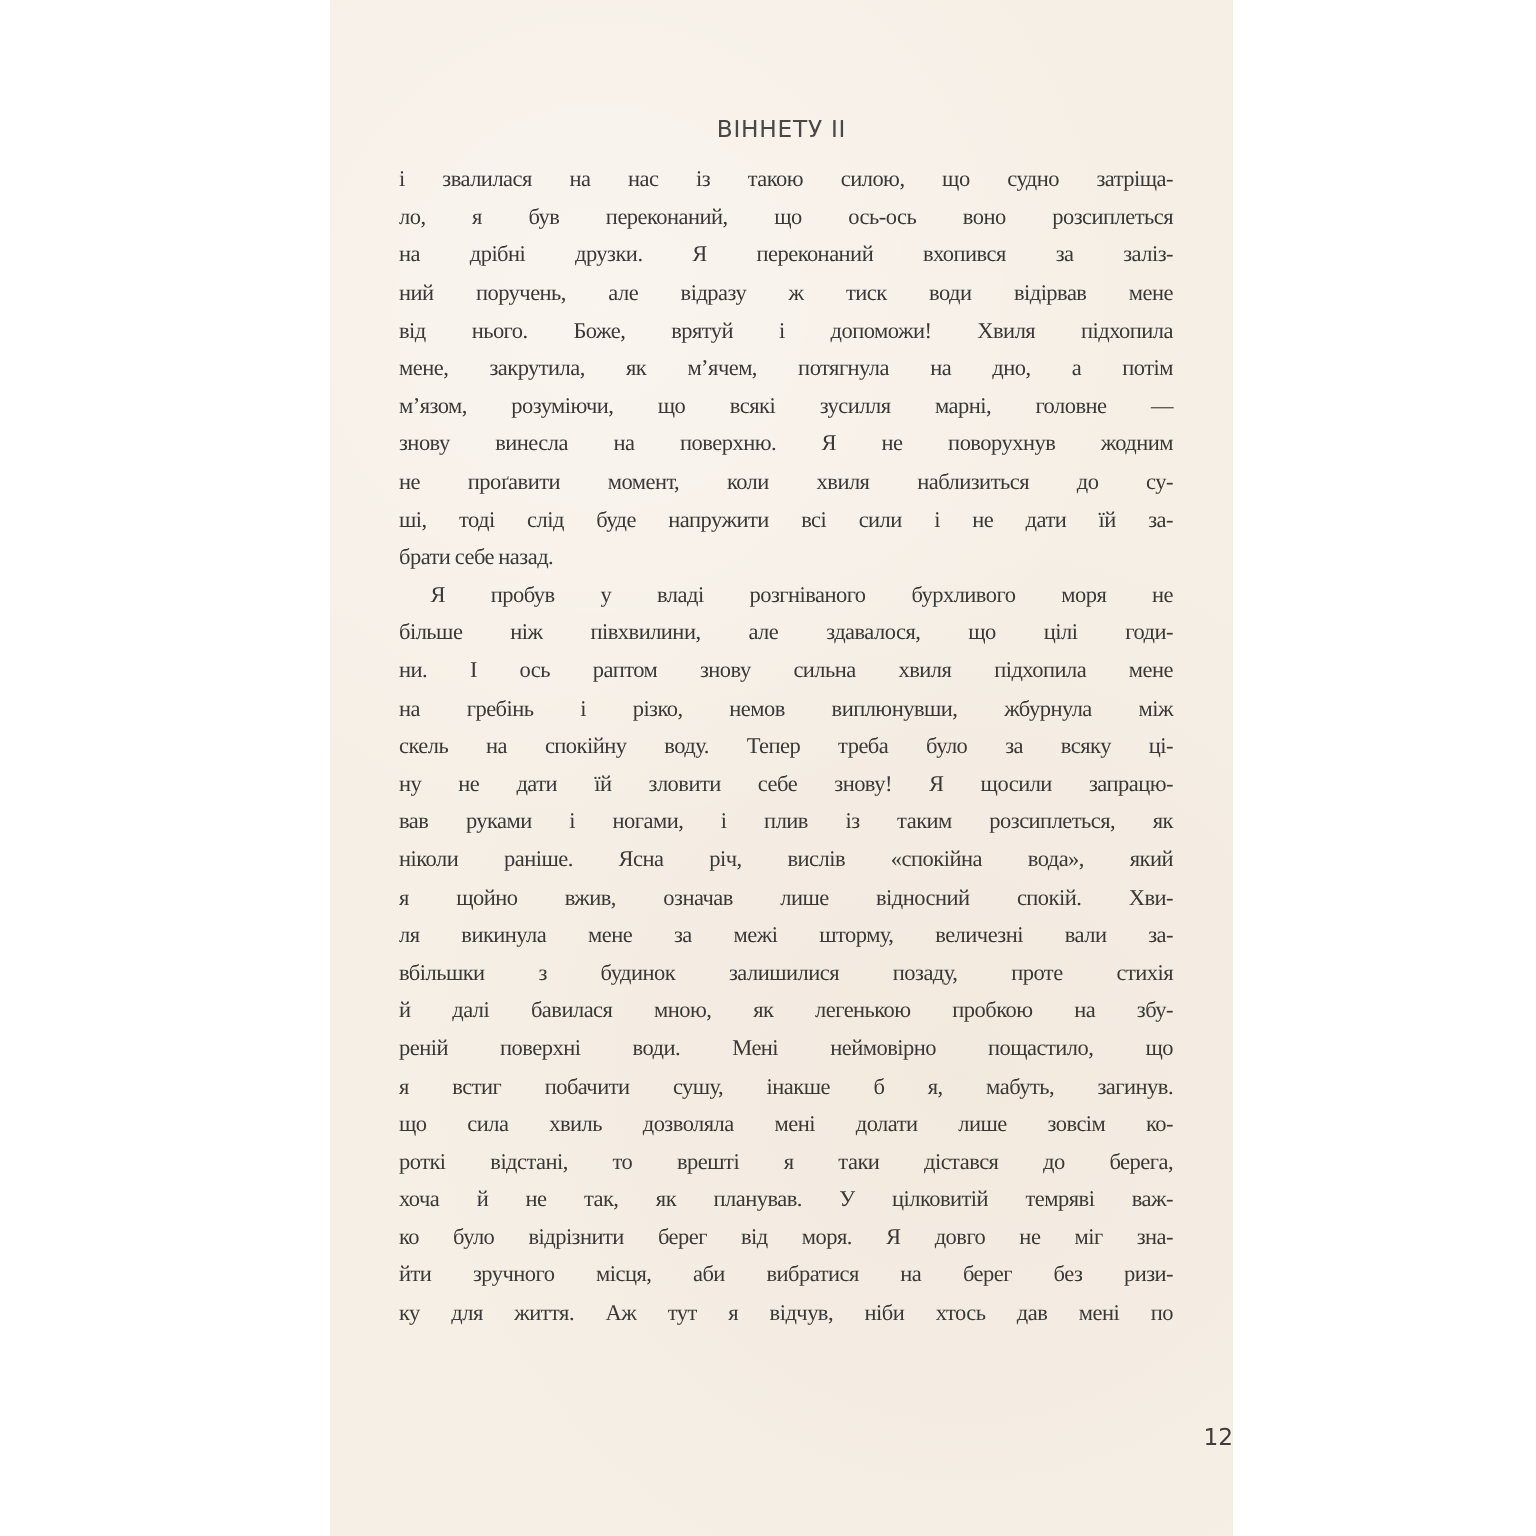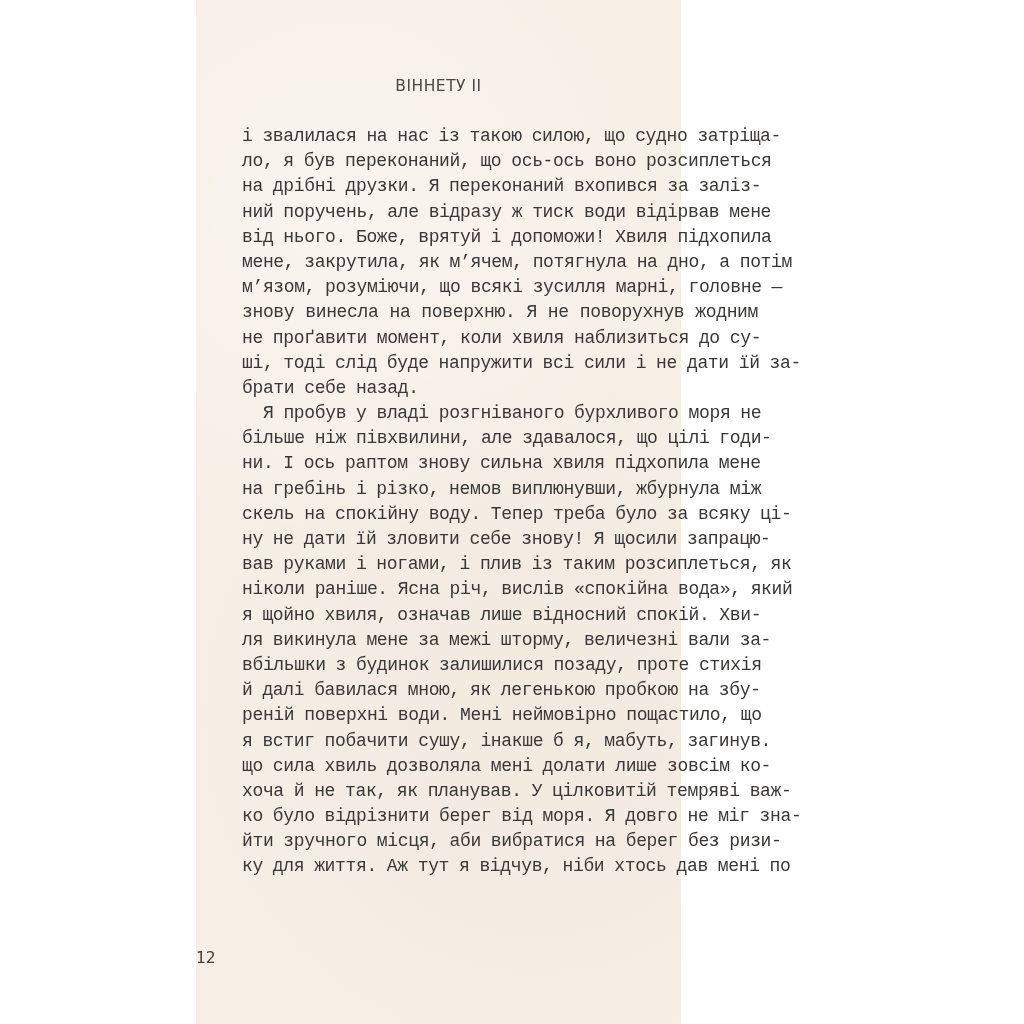--- a/index.html
+++ b/index.html
@@ -5,23 +5,23 @@
     html, body {
       margin: 0;
       padding: 0;
       width: 1024px;
       height: 1024px;
       background: #ffffff;
       overflow: hidden;
     }
     .page {
       position: absolute;
-      left: 196px;
+      left: 220px;
       top: 0;
-      width: 485px;
+      width: 602px;
       height: 1024px;
       background: #f6efe6;
       background-image:
         radial-gradient(circle at 30% 20%, rgba(255,255,255,0.35) 0, rgba(255,255,255,0) 40%),
         radial-gradient(circle at 70% 70%, rgba(230,215,200,0.25) 0, rgba(230,215,200,0) 45%);
     }
     .running-head {
       position: absolute;
       left: 0;
       width: 100%;
@@ -40,25 +40,24 @@
       font-family: "DejaVu Sans", sans-serif;
       font-size: 15px;
       color: rgba(120,110,100,0.08);
       letter-spacing: 1px;
     }
     .body-text {
       position: absolute;
       left: 46px;
       top: 108px;
       width: 516px;
-      font-family: Liberation Mono, monospace;
-      font-size: 18px;
+      font-family: Liberation Serif, serif;
+      font-size: 15px;
       line-height: 25.2px;
       color: #3a3836;
-      margin-top: 16px;
     }
     .line {
       display: block;
       height: 25.2px;
       white-space: nowrap;
       text-align: justify;
       text-align-last: justify;
       letter-spacing: -0.35px;
       word-spacing: -0.5px;
     }
@@ -66,21 +65,21 @@
       text-align-last: left;
     }
     .line.indent {
       text-indent: 21px;
     }
     .page-number {
       position: absolute;
       left: 0;
       width: 100%;
       top: 945px;
-      text-align: left;
+      text-align: right;
       font-family: "DejaVu Sans", sans-serif;
       font-size: 15.5px;
       color: #3f3c3a;
       line-height: 26px;
     }
   </style>
 </head>
 <body>
 
 <div class="page">
@@ -106,27 +105,28 @@
 
     <div>
       <span class="line indent">Я пробув у владі розгніваного бурхливого моря не</span>
       <span class="line">більше ніж півхвилини, але здавалося, що цілі годи-</span>
       <span class="line">ни. І ось раптом знову сильна хвиля підхопила мене</span>
       <span class="line">на гребінь і різко, немов виплюнувши, жбурнула між</span>
       <span class="line">скель на спокійну воду. Тепер треба було за всяку ці-</span>
       <span class="line">ну не дати їй зловити себе знову! Я щосили запрацю-</span>
       <span class="line">вав руками і ногами, і плив із таким розсиплеться, як</span>
       <span class="line">ніколи раніше. Ясна річ, вислів «спокійна вода», який</span>
-      <span class="line">я щойно хвиля, означав лише відносний спокій. Хви-</span>
+      <span class="line">я щойно вжив, означав лише відносний спокій. Хви-</span>
       <span class="line">ля викинула мене за межі шторму, величезні вали за-</span>
       <span class="line">вбільшки з будинок залишилися позаду, проте стихія</span>
       <span class="line">й далі бавилася мною, як легенькою пробкою на збу-</span>
       <span class="line">реній поверхні води. Мені неймовірно пощастило, що</span>
       <span class="line">я встиг побачити сушу, інакше б я, мабуть, загинув.</span>
       <span class="line">що сила хвиль дозволяла мені долати лише зовсім ко-</span>
+      <span class="line">роткі відстані, то врешті я таки дістався до берега,</span>
       <span class="line">хоча й не так, як планував. У цілковитій темряві важ-</span>
       <span class="line">ко було відрізнити берег від моря. Я довго не міг зна-</span>
       <span class="line">йти зручного місця, аби вибратися на берег без ризи-</span>
       <span class="line">ку для життя. Аж тут я відчув, ніби хтось дав мені по</span>
     </div>
   </div>
 
   <div class="page-number">12</div>
 </div>
 

